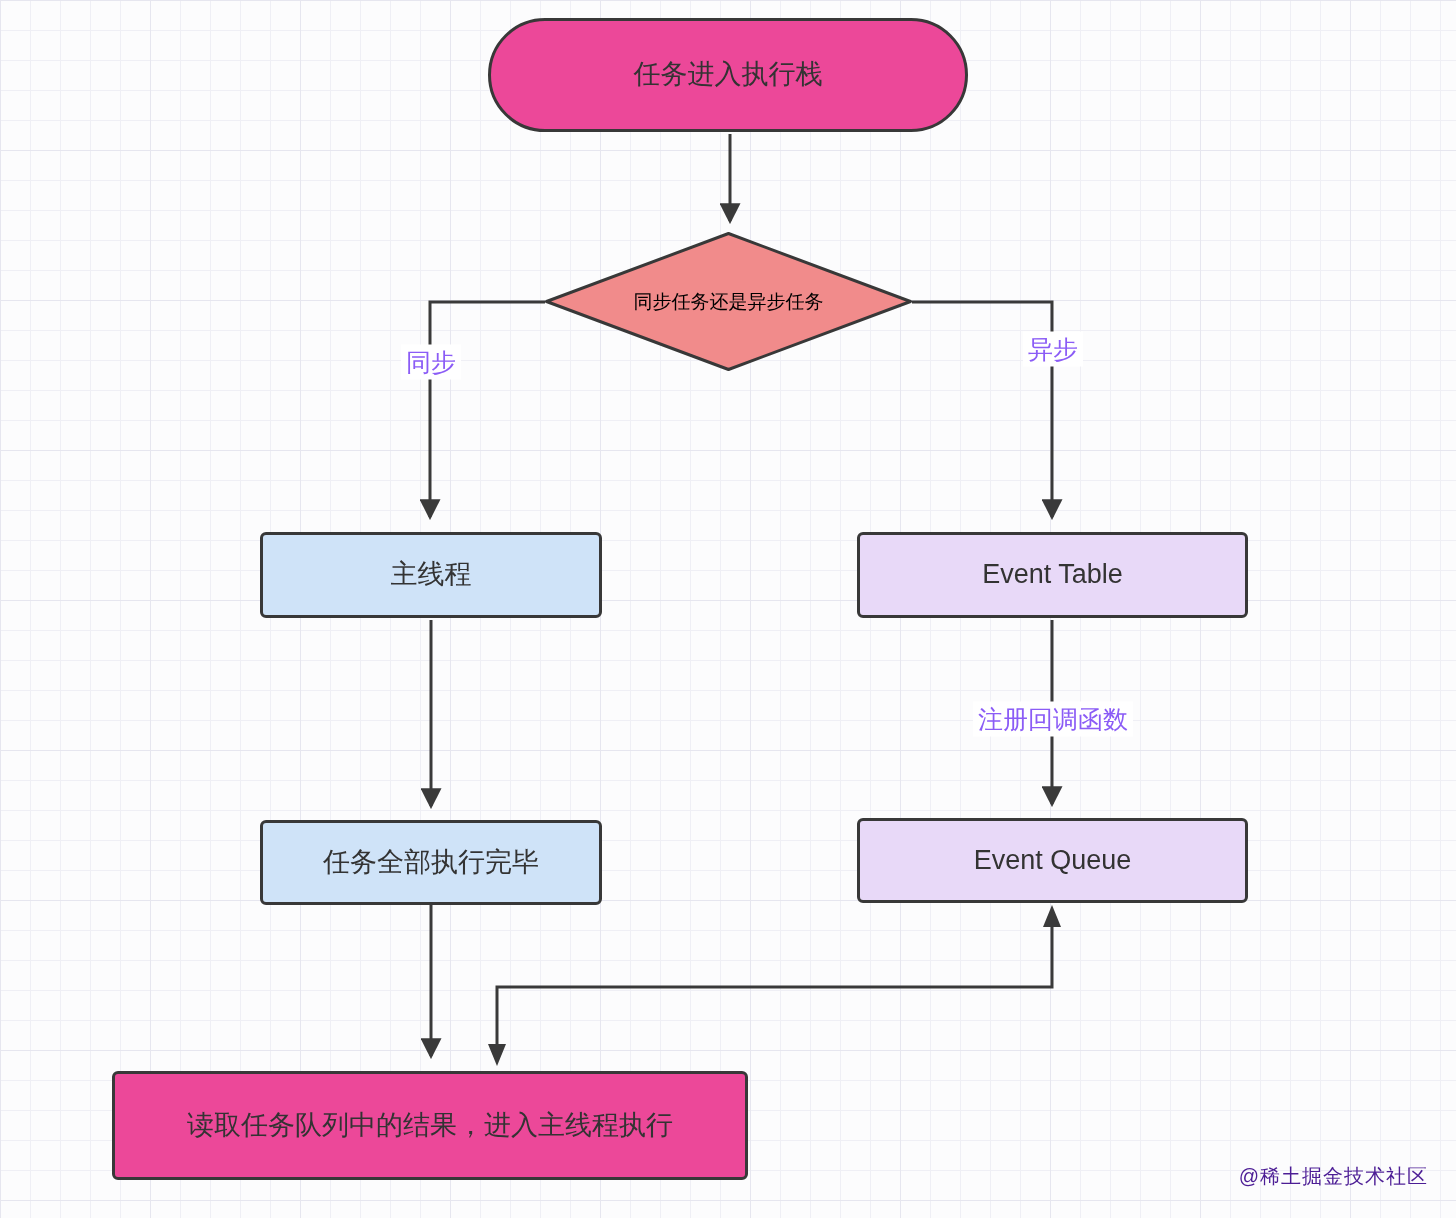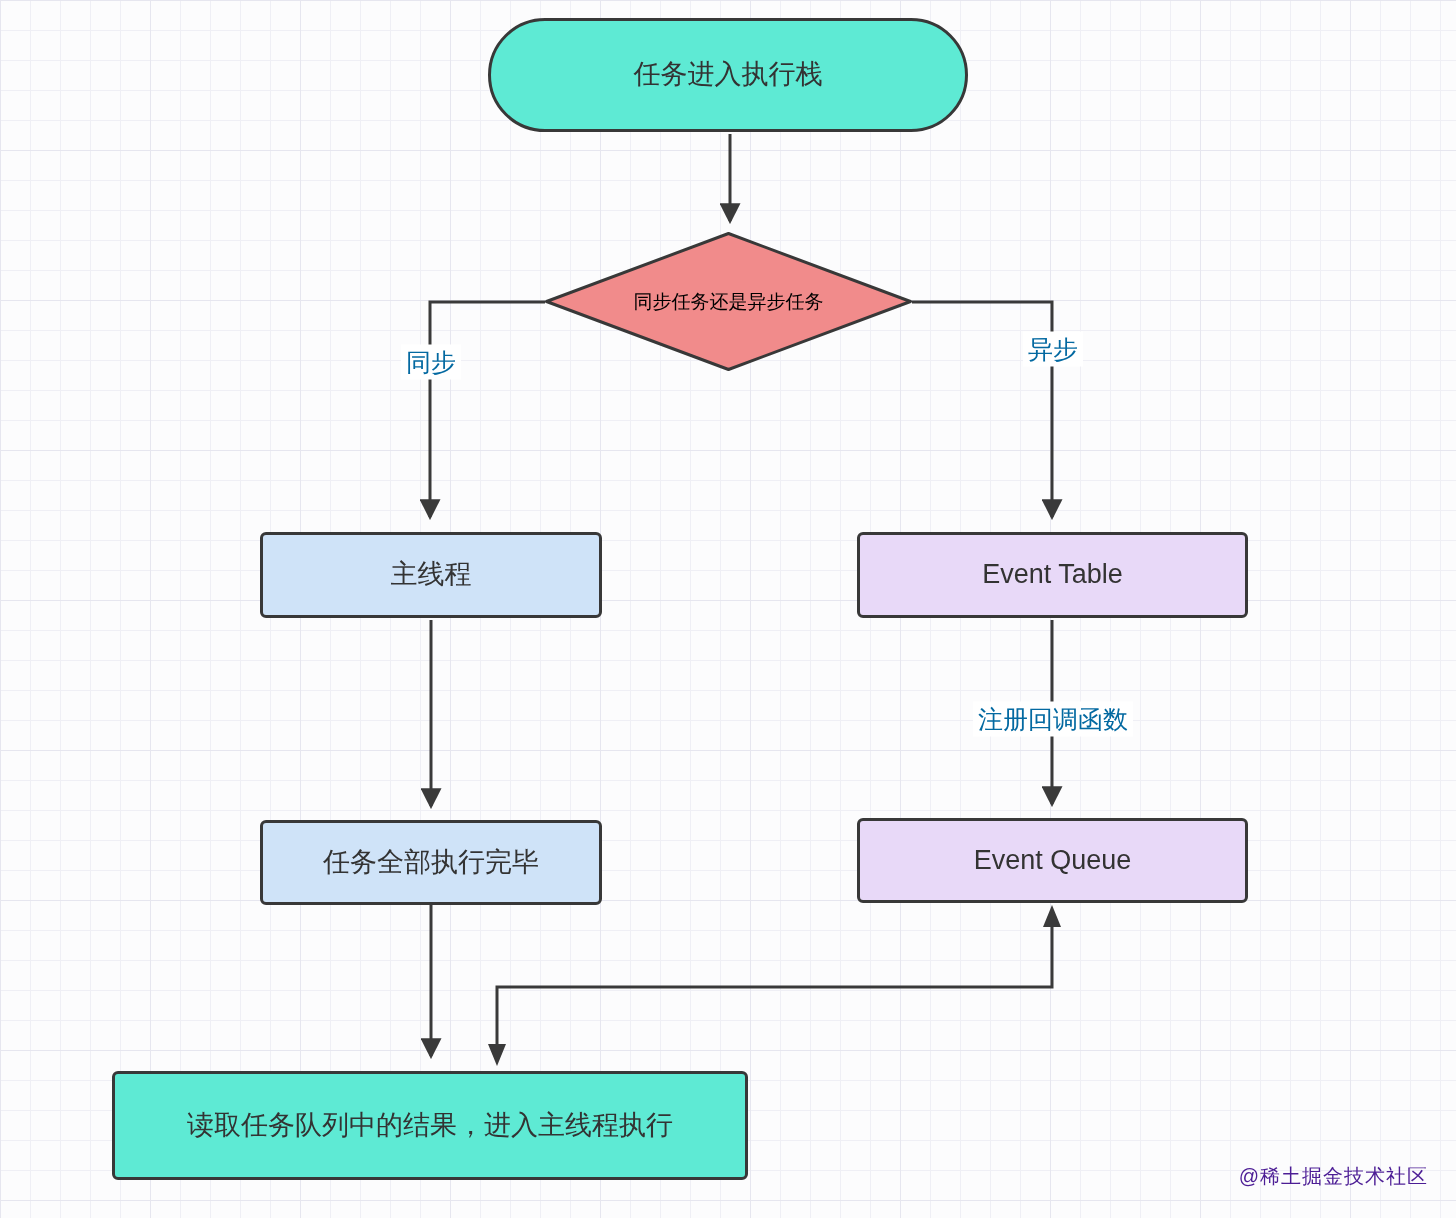--- a/index.html
+++ b/index.html
@@ -40,21 +40,21 @@
     display: flex;
     align-items: center;
     justify-content: center;
     color: #333333;
     font-size: 27px;
     text-align: center;
     line-height: 1.25;
   }
   .node.stadium { border-radius: 58px; }
   .node.rect { border-radius: 6px; }
-  .fill-green  { background: #5eead4; }
+  .fill-green  { background: #ec4899; }
   .fill-blue   { background: #cfe3f8; }
   .fill-purple { background: #e8d9f8; }
   .diamond-wrap {
     position: absolute;
     z-index: 2;
     left: 543px; top: 231px;
     width: 371px; height: 141px;
   }
   .diamond-wrap svg { display: block; overflow: visible; }
   .diamond-label {
@@ -65,21 +65,21 @@
     justify-content: center;
     color: #000000;
     font-size: 19px;
     white-space: nowrap;
   }
   .edge-label {
     position: absolute;
     z-index: 3;
     transform: translate(-50%, -50%);
     background: #ffffff;
-    color: #0369a1;
+    color: #8b5cf6;
     font-size: 25px;
     padding: 1px 5px;
     white-space: nowrap;
   }
   .watermark {
     position: absolute;
     z-index: 3;
     right: 28px;
     bottom: 28px;
     color: #4c1d95;

